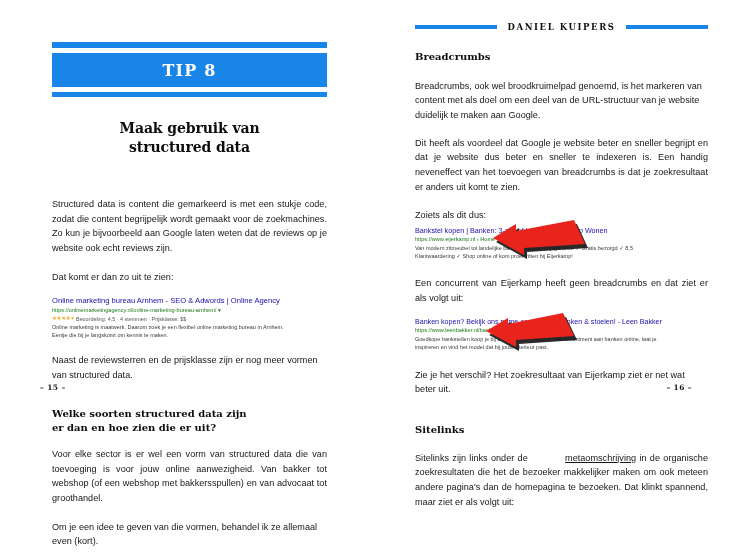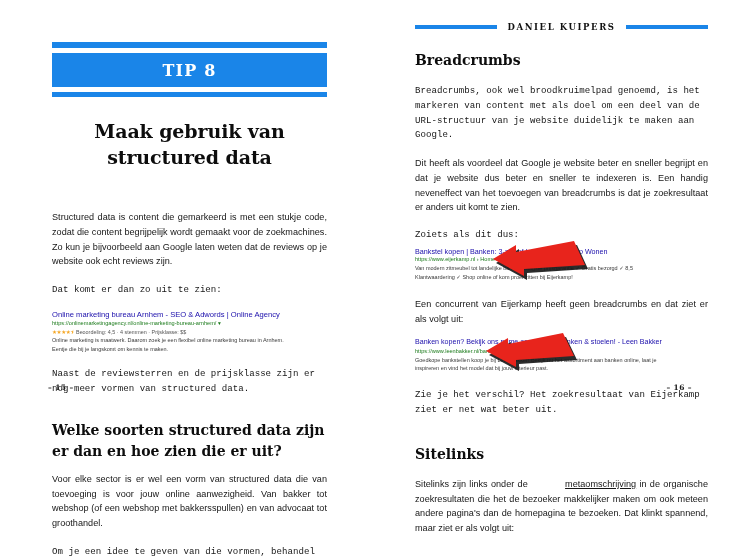--- a/index.html
+++ b/index.html
@@ -29,21 +29,21 @@
     font-family:"DejaVu Serif", serif;
     font-weight:bold;
     font-size:16px;
     letter-spacing:1.2px;
   }
   .chapter-title{
     margin:22px 0 0 0;
     text-align:center;
     font-family:"DejaVu Serif", serif;
     font-weight:bold;
-    font-size:19px;
+    font-size:14px;
     line-height:1.35;
     color:#0d0d0d;
     letter-spacing:-0.1px;
   }
 
   
   .runhead{
     margin-top:22px;
     display:flex;align-items:center;gap:8px;
     height:10px;
@@ -61,27 +61,27 @@
 
   
   p.body{
     margin:0 0 12px 0;
     font-size:9.1px;
     line-height:1.62;
     text-align:justify;
     color:#161616;
     letter-spacing:0.02px;
   }
-  p.body.nojust{text-align:left;font-family:Liberation Mono, monospace;}
+  p.body.nojust{text-align:left;}
   p.body u{text-decoration:underline;padding-left:34px;}
   h3.sub{
     margin:24px 0 11px 0;
     font-family:"DejaVu Serif", serif;
     font-weight:bold;
-    font-size:14px;
+    font-size:10px;
     line-height:1.45;
     color:#0d0d0d;
   }
 
   
   .serp{margin:4px 0 14px 0;}
   .serp-title{
     color:#1a0dab;
     font-size:7.6px;
     line-height:1.35;
@@ -115,21 +115,21 @@
 
   
   .folio{
     position:absolute;bottom:22px;
     font-family:"DejaVu Serif", serif;
     font-weight:bold;
     font-size:7.5px;
     color:#1c1c1c;
     letter-spacing:0.4px;
   }
-  .folio-left{left:48px;}
+  .folio-left{left:40px;}
   .folio-right{right:58px;}
 </style>
 </head>
 <body>
 
 <div class="spread">
 
   <div class="page page-left">
 
     <div class="tip-block">

